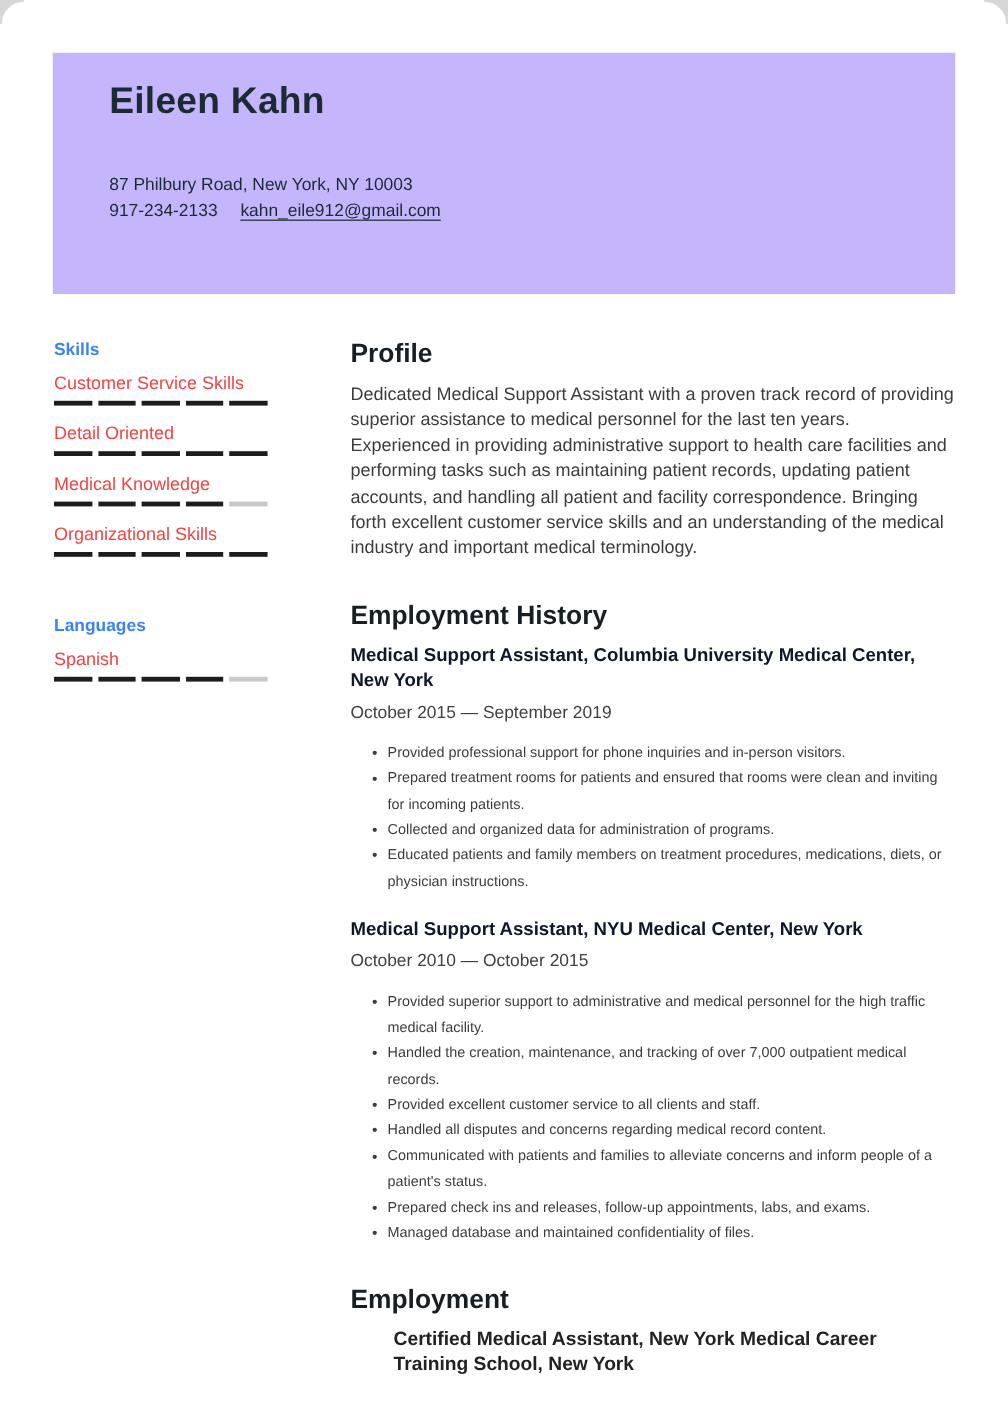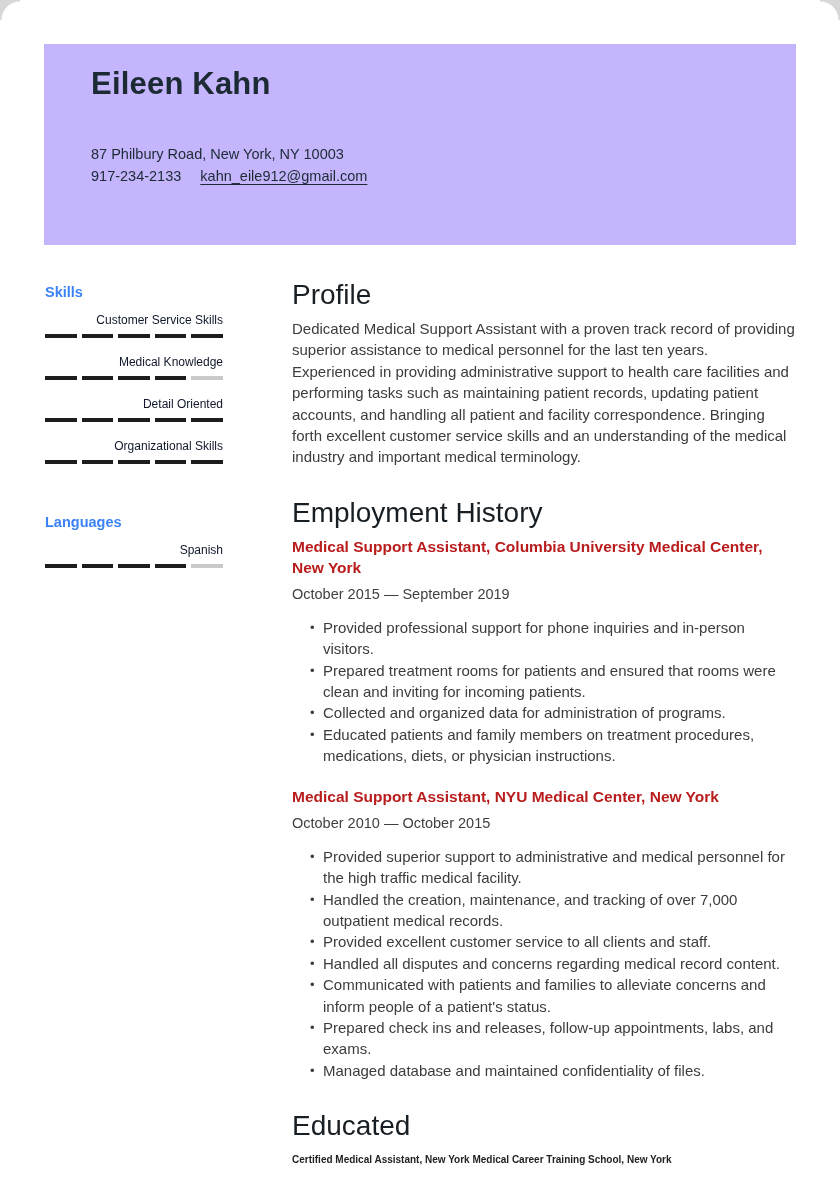--- a/index.html
+++ b/index.html
@@ -27,44 +27,44 @@
     font-size:19.5px;font-weight:400;color:#1b2a33;line-height:26px;margin-top:7px;
   }
   .contact{margin-top:40px;font-size:14.5px;color:#1b2a33;line-height:22px;}
   .contact-row2{margin-top:0px;}
   .email-link{color:#1b2a33;text-decoration:underline;text-underline-offset:3px;margin-left:19px;cursor:pointer;}
 
   
   .sidebar{position:absolute;left:45px;top:283px;width:178px;}
   .side-heading{font-size:14.5px;font-weight:700;color:#3b82f6;line-height:19px;margin-bottom:8px;}
   .skill{margin-bottom:14px;}
-  .skill-label{font-size:12px;color:#0f172a;line-height:20px;margin-bottom:4px;text-align:right;}
+  .skill-label{font-size:15px;color:#ef4444;line-height:20px;margin-bottom:4px;}
   .bar{display:flex;gap:5px;height:4px;}
   .bar .seg{flex:1;height:4px;background:#1d1d1d;}
   .bar .seg.empty{background:#c9c9c9;}
   .languages-group{margin-top:49px;}
 
   
   .main{position:absolute;left:292px;top:281px;width:503px;color:#3c3c3c;}
-  .section-heading{font-size:28px;font-weight:400;color:#181f24;line-height:28px;margin:0 0 9px 0;}
+  .section-heading{font-size:22px;font-weight:700;color:#181f24;line-height:28px;margin:0 0 9px 0;}
   .profile-text{font-size:15px;line-height:21.4px;color:#3c3c3c;margin:0;}
   .section{margin-top:0;}
   .section + .section{margin-top:31px;}
   .job{margin-top:0;}
   .job + .job{margin-top:19px;}
-  .job-heading{font-size:15.5px;font-weight:700;color:#b91c1c;line-height:21px;margin:0;}
+  .job-heading{font-size:15.5px;font-weight:700;color:#0f172a;line-height:21px;margin:0;}
   .job-date{font-size:14.5px;color:#404040;line-height:20px;margin-top:6px;}
   ul.bullets{margin:13px 0 0 0;padding:0;list-style:none;}
   ul.bullets li{
-    position:relative;padding-left:31px;font-size:15px;line-height:21.4px;color:#3c3c3c;
+    position:relative;padding-left:31px;font-size:12px;line-height:21.4px;color:#3c3c3c;
   }
   ul.bullets li::before{
     content:"\2022";position:absolute;left:18px;top:0;color:#3c3c3c;font-size:13px;
   }
-  .edu-degree{font-size:10px;font-weight:700;color:#222222;line-height:21px;margin-top:2px;}
+  .edu-degree{font-size:16px;font-weight:700;color:#222222;line-height:21px;margin-top:2px;margin-left:36px;}
 </style>
 </head>
 <body>
 
 <div class="page">
 
   <div class="corner tl"></div>
   <div class="corner tr"></div>
 
   <div class="header" style="background: #c4b5fd;">
@@ -85,37 +85,37 @@
         <div class="skill-label">Customer Service Skills</div>
         <div class="bar">
             <span class="seg" style="background: rgb(29, 29, 29);"></span>
             <span class="seg" style="background: rgb(29, 29, 29);"></span>
             <span class="seg" style="background: rgb(29, 29, 29);"></span>
             <span class="seg" style="background: rgb(29, 29, 29);"></span>
             <span class="seg" style="background: rgb(29, 29, 29);"></span>
           </div>
       </div>
       <div class="skill">
+        <div class="skill-label">Detail Oriented</div>
+        <div class="bar">
+            <span class="seg" style="background: rgb(29, 29, 29);"></span>
+            <span class="seg" style="background: rgb(29, 29, 29);"></span>
+            <span class="seg" style="background: rgb(29, 29, 29);"></span>
+            <span class="seg" style="background: rgb(29, 29, 29);"></span>
+            <span class="seg" style="background: rgb(29, 29, 29);"></span>
+          </div>
+      </div>
+      <div class="skill">
         <div class="skill-label">Medical Knowledge</div>
         <div class="bar">
             <span class="seg" style="background: rgb(29, 29, 29);"></span>
             <span class="seg" style="background: rgb(29, 29, 29);"></span>
             <span class="seg" style="background: rgb(29, 29, 29);"></span>
             <span class="seg" style="background: rgb(29, 29, 29);"></span>
             <span class="seg empty" style="background: rgb(201, 201, 201);"></span>
-          </div>
-      </div>
-      <div class="skill">
-        <div class="skill-label">Detail Oriented</div>
-        <div class="bar">
-            <span class="seg" style="background: rgb(29, 29, 29);"></span>
-            <span class="seg" style="background: rgb(29, 29, 29);"></span>
-            <span class="seg" style="background: rgb(29, 29, 29);"></span>
-            <span class="seg" style="background: rgb(29, 29, 29);"></span>
-            <span class="seg" style="background: rgb(29, 29, 29);"></span>
           </div>
       </div>
       <div class="skill">
         <div class="skill-label">Organizational Skills</div>
         <div class="bar">
             <span class="seg" style="background: rgb(29, 29, 29);"></span>
             <span class="seg" style="background: rgb(29, 29, 29);"></span>
             <span class="seg" style="background: rgb(29, 29, 29);"></span>
             <span class="seg" style="background: rgb(29, 29, 29);"></span>
             <span class="seg" style="background: rgb(29, 29, 29);"></span>
@@ -168,18 +168,18 @@
             <li>Provided excellent customer service to all clients and staff.</li>
             <li>Handled all disputes and concerns regarding medical record content.</li>
             <li>Communicated with patients and families to alleviate concerns and inform people of a patient's status.</li>
             <li>Prepared check ins and releases, follow-up appointments, labs, and exams.</li>
             <li>Managed database and maintained confidentiality of files.</li>
           </ul>
       </div>
     </div>
 
     <div class="section">
-      <h2 class="section-heading">Educated</h2>
+      <h2 class="section-heading">Employment</h2>
       <div class="edu-degree">Certified Medical Assistant, New York Medical Career Training School, New York</div>
     </div>
 
   </div>
 </div>
 
 </body></html>

